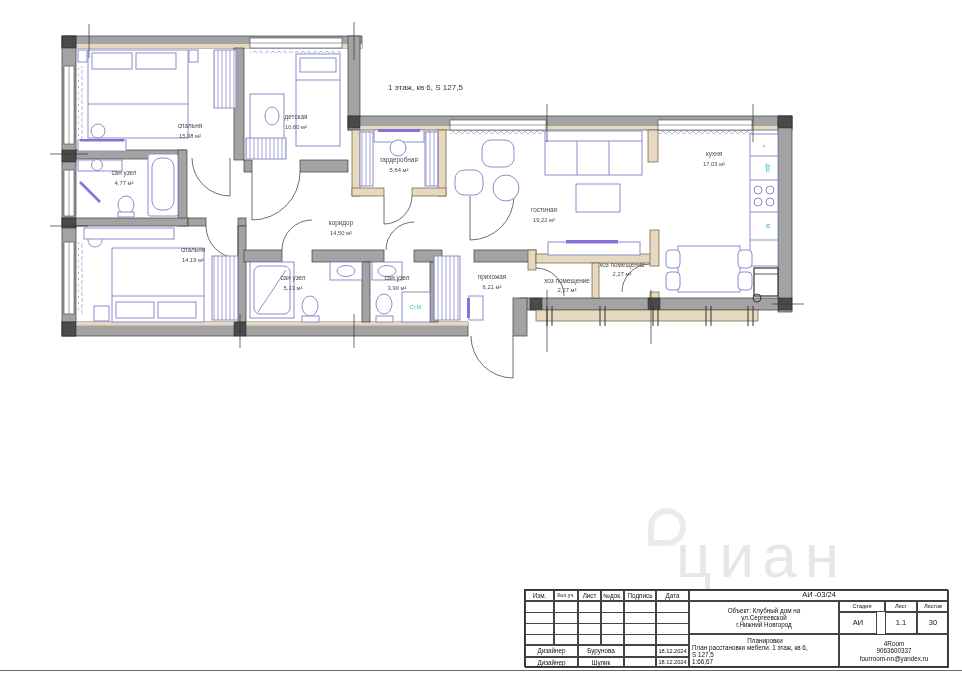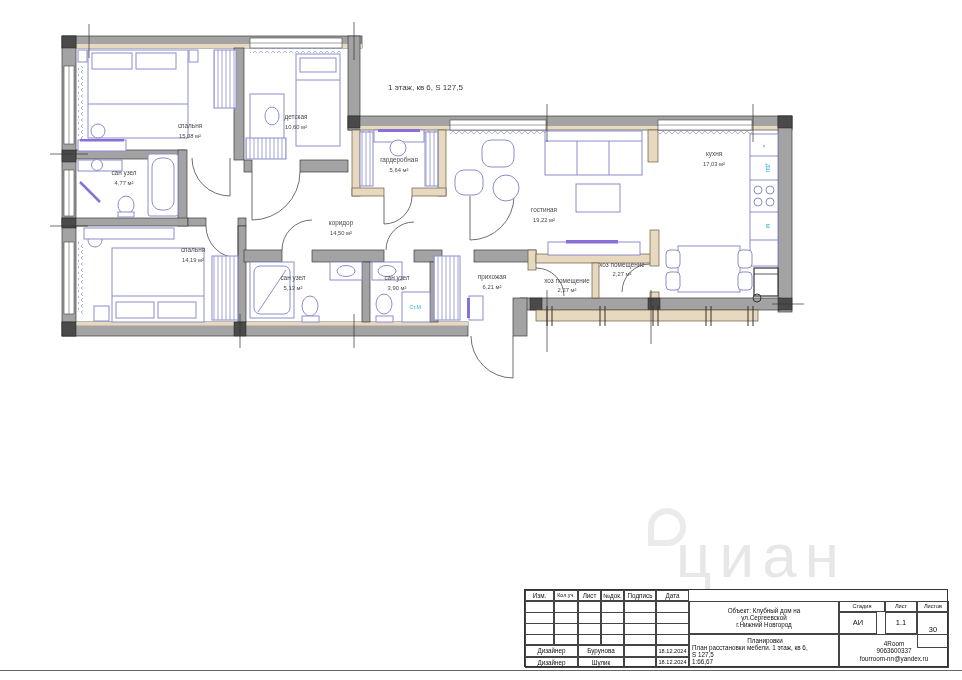--- a/index.html
+++ b/index.html
@@ -365,31 +365,32 @@
 
   <div class="c" style="left:0;top:55px;width:53px;height:11.5px">Дизайнер</div>
   <div class="c" style="left:53px;top:55px;width:46px;height:11.5px">Бурунова</div>
   <div class="c" style="left:99px;top:55px;width:32px;height:11.5px"></div>
   <div class="c" style="left:131px;top:55px;width:33px;height:11.5px;font-size:5.6px">18.12.2024</div>
   <div class="c" style="left:0;top:66.5px;width:53px;height:11.5px">Дизайнер</div>
   <div class="c" style="left:53px;top:66.5px;width:46px;height:11.5px">Шулик</div>
   <div class="c" style="left:99px;top:66.5px;width:32px;height:11.5px"></div>
   <div class="c" style="left:131px;top:66.5px;width:33px;height:11.5px;font-size:5.6px">18.12.2024</div>
 
+  <div class="c" style="left:164px;top:0;width:260px;height:11px;font-size:7.5px">АИ -03/24</div>
   <div class="c" style="left:164px;top:11px;width:150px;height:33px;flex-direction:column">
     <div>Объект: Клубный дом на</div>
     <div>ул.Сергеевской</div>
     <div>г.Нижний Новгород</div>
   </div>
   <div class="c" style="left:314px;top:11px;width:46px;height:11px;font-size:5.6px">Стадия</div>
   <div class="c" style="left:360px;top:11px;width:32px;height:11px;font-size:5.6px">Лист</div>
   <div class="c" style="left:392px;top:11px;width:32px;height:11px;font-size:5.6px">Листов</div>
   <div class="c" style="left:314px;top:22px;width:38px;height:22px;font-size:7.5px">АИ</div>
   <div class="c" style="left:360px;top:22px;width:32px;height:22px;font-size:7.5px">1.1</div>
-  <div class="c" style="left:392px;top:22px;width:32px;height:36px;font-size:7.5px">30</div>
+  <div class="c" style="left:392px;top:22px;width:32px;height:22px;font-size:7.5px">30</div>
   <div class="c cl" style="left:164px;top:44px;width:150px;height:34px;flex-direction:column;align-items:stretch;justify-content:center">
     <div style="text-align:center">Планировки</div>
     <div>План расстановки мебели. 1 этаж, кв 6,</div>
     <div>S 127,5</div>
     <div>1:66,67</div>
   </div>
   <div class="c" style="left:314px;top:44px;width:110px;height:34px;flex-direction:column">
     <div>4Room</div>
     <div>9063600337</div>
     <div>fourroom-nn@yandex.ru</div>

